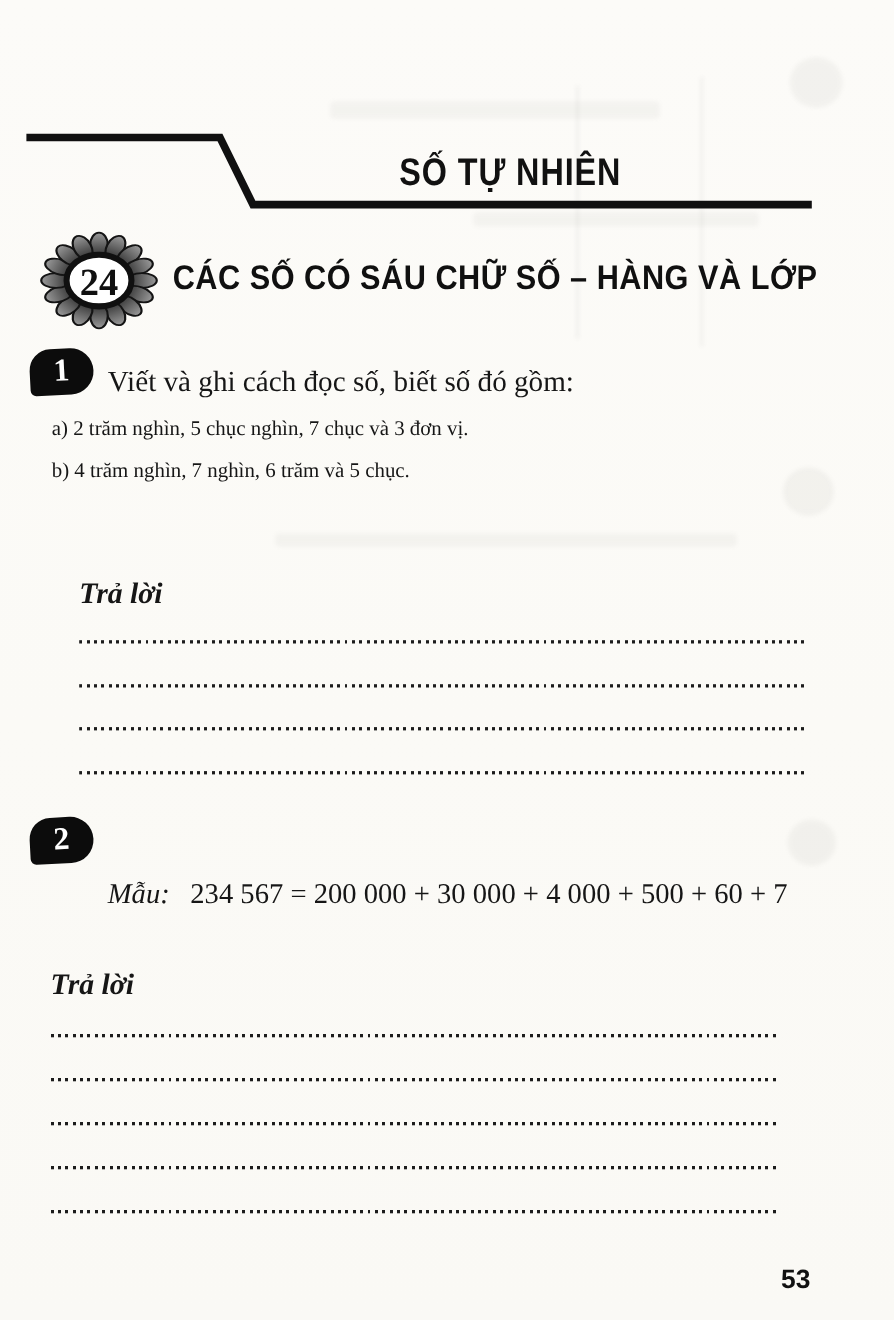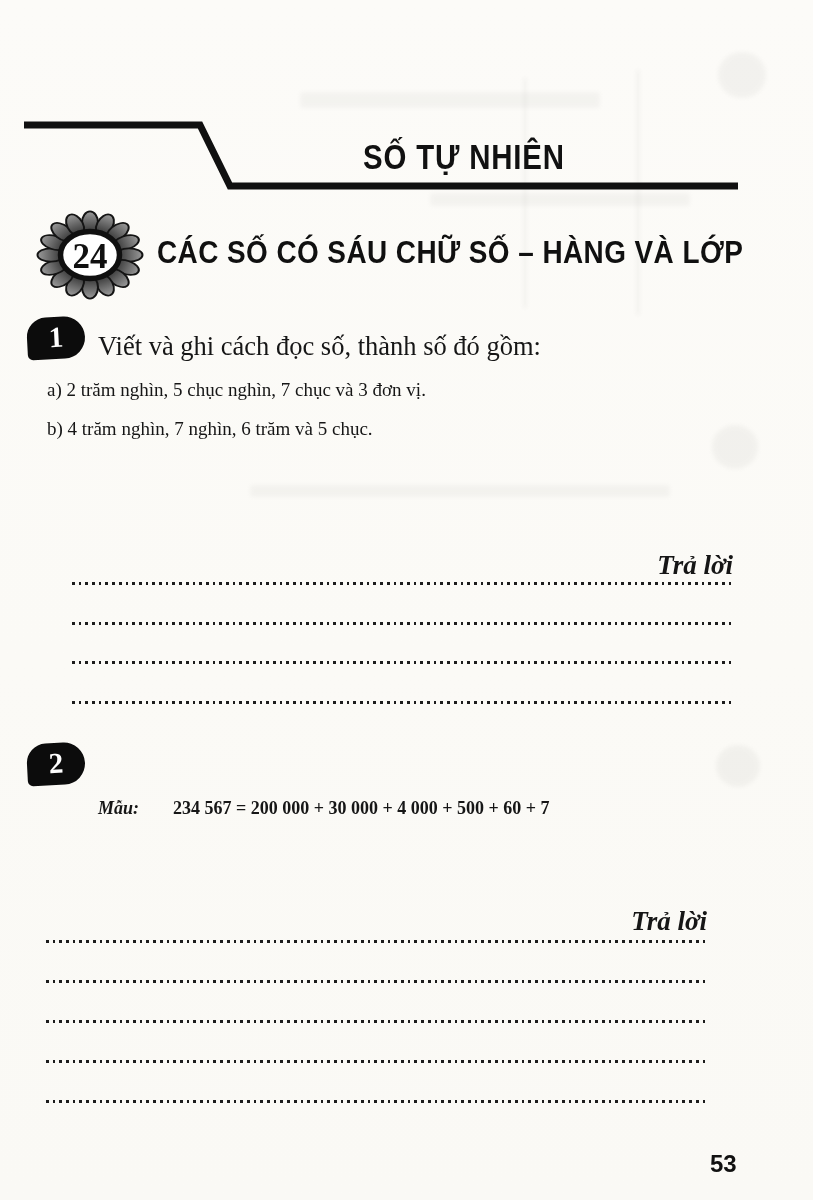--- a/index.html
+++ b/index.html
@@ -49,26 +49,26 @@
   .num-badge span{
     color:#ffffff;font-family:"Liberation Serif",serif;
     font-weight:bold;font-size:29px;line-height:1;padding-bottom:2px;
   }
   .badge-1{top:317px;}
   .badge-2{top:743px;}
   .prompt{position:absolute;left:98px;font-size:26.5px;line-height:1.2;white-space:nowrap;}
   .prompt-1{top:331px;}
   .prompt-2{top:757px;}
   .item-list{position:absolute;left:47px;top:371px;font-size:19px;line-height:38.6px;white-space:nowrap;}
-  .example-row{position:absolute;left:98px;top:798px;font-size:18px;white-space:nowrap;font-weight:bold;}
+  .example-row{position:absolute;left:98px;top:798px;font-size:26px;white-space:nowrap;}
   .example-label{font-style:italic;display:inline-block;width:75px;}
   .numbers-row{position:absolute;left:98px;top:839px;font-size:26.5px;white-space:nowrap;}
   .answer-label{
-    position:absolute;text-align:right;
-    font-weight:bold;font-style:italic;font-size:27px;white-space:nowrap;margin-top:26px;
+    position:absolute;text-align:left;
+    font-weight:bold;font-style:italic;font-size:27px;white-space:nowrap;
   }
   .answer-label-1{left:72px;width:661px;top:524px;}
   .answer-label-2{left:46px;width:661px;top:880px;}
   .ans-line{
     position:absolute;height:3px;
     background-image:repeating-linear-gradient(90deg,#1c1c1c 0 2.7px,transparent 2.7px 6.7px);
   }
   .ex1-line{left:72px;width:661px;}
   .ex2-line{left:46px;width:661px;}
   .l1a{top:582px;} .l1b{top:622px;} .l1c{top:661px;} .l1d{top:701px;}
@@ -142,21 +142,21 @@
     </g>
     <ellipse cx="56" cy="47" rx="29.5" ry="23.5" fill="#ffffff" stroke="#101010" stroke-width="5.5"></ellipse>
     <text x="56" y="60" text-anchor="middle" font-family="Liberation Serif, serif" font-size="35" font-weight="bold" fill="#101010">24</text>
   </svg>
 
   <div class="lesson-title">CÁC SỐ CÓ SÁU CHỮ SỐ – HÀNG VÀ LỚP</div>
 
   <div class="num-badge badge-1">
     <span>1</span>
   </div>
-  <div class="prompt prompt-1">Viết và ghi cách đọc số, thành số đó gồm:</div>
+  <div class="prompt prompt-1">Viết và ghi cách đọc số, biết số đó gồm:</div>
 
   <div class="item-list">
     <div>a) 2 trăm nghìn, 5 chục nghìn, 7 chục và 3 đơn vị.</div>
     <div>b) 4 trăm nghìn, 7 nghìn, 6 trăm và 5 chục.</div>
   </div>
 
   <div class="answer-label answer-label-1">Trả lời</div>
   <div class="ans-line ex1-line l1a"></div>
   <div class="ans-line ex1-line l1b"></div>
   <div class="ans-line ex1-line l1c"></div>

